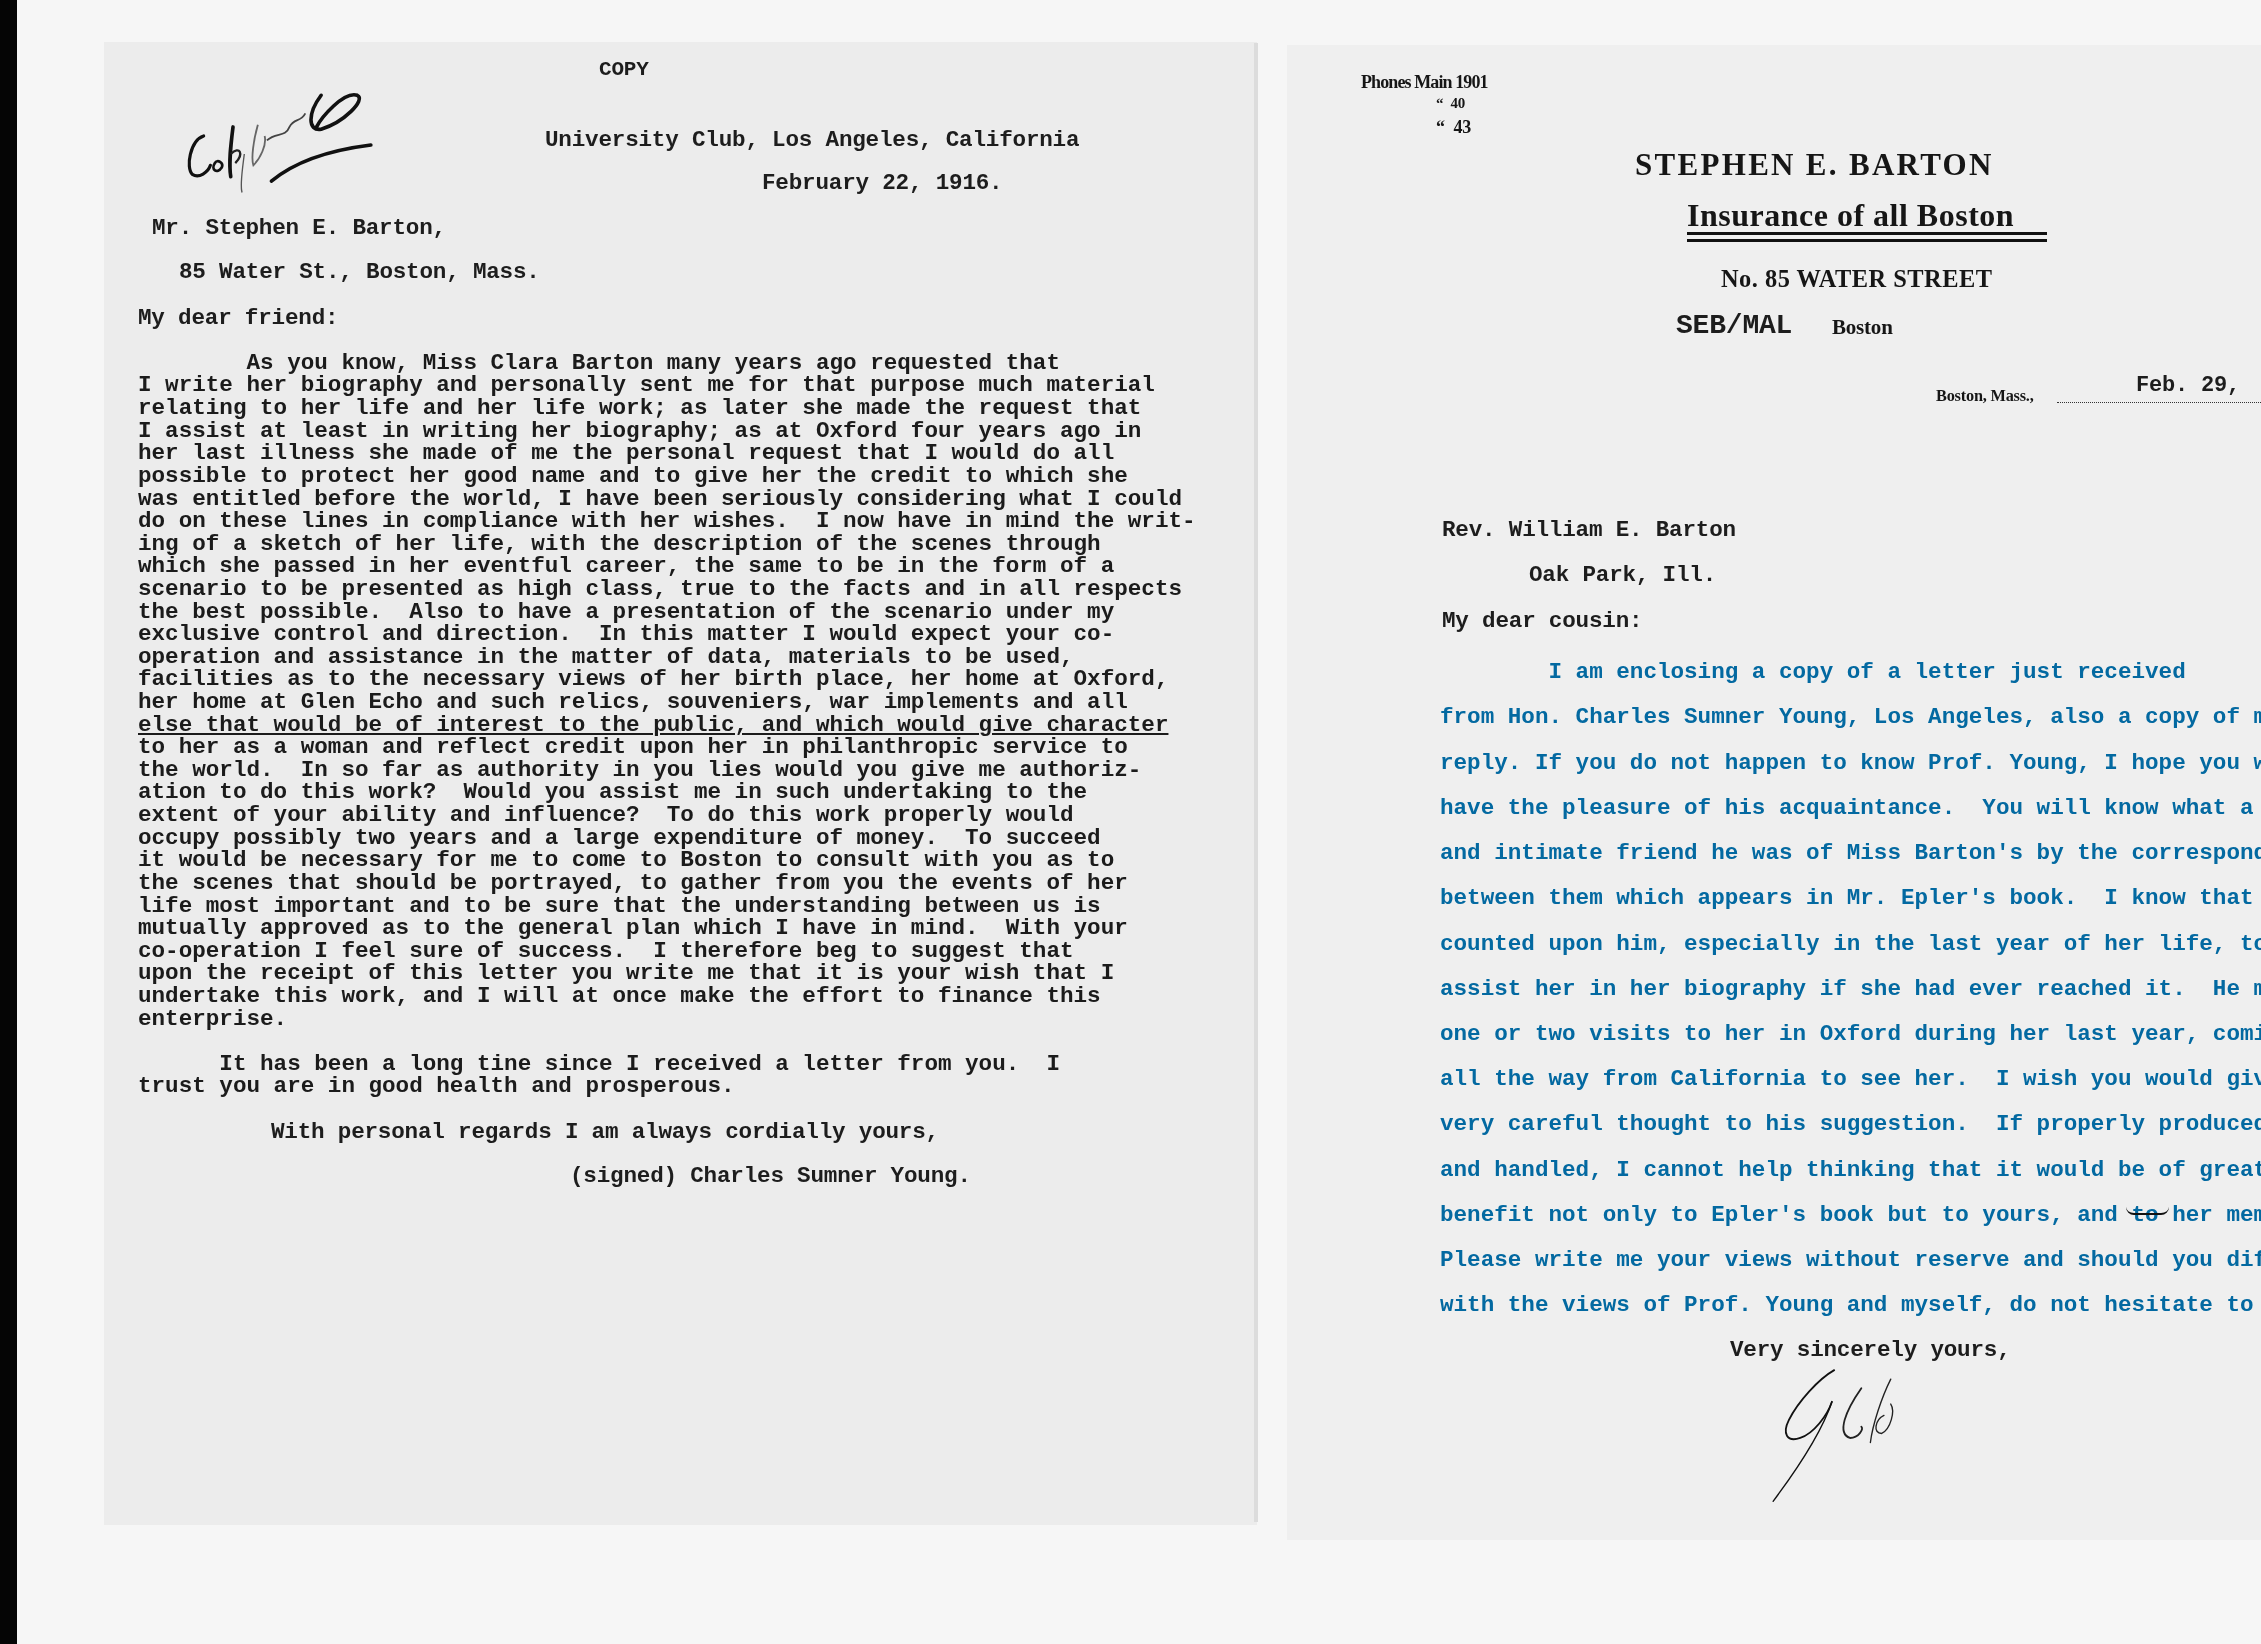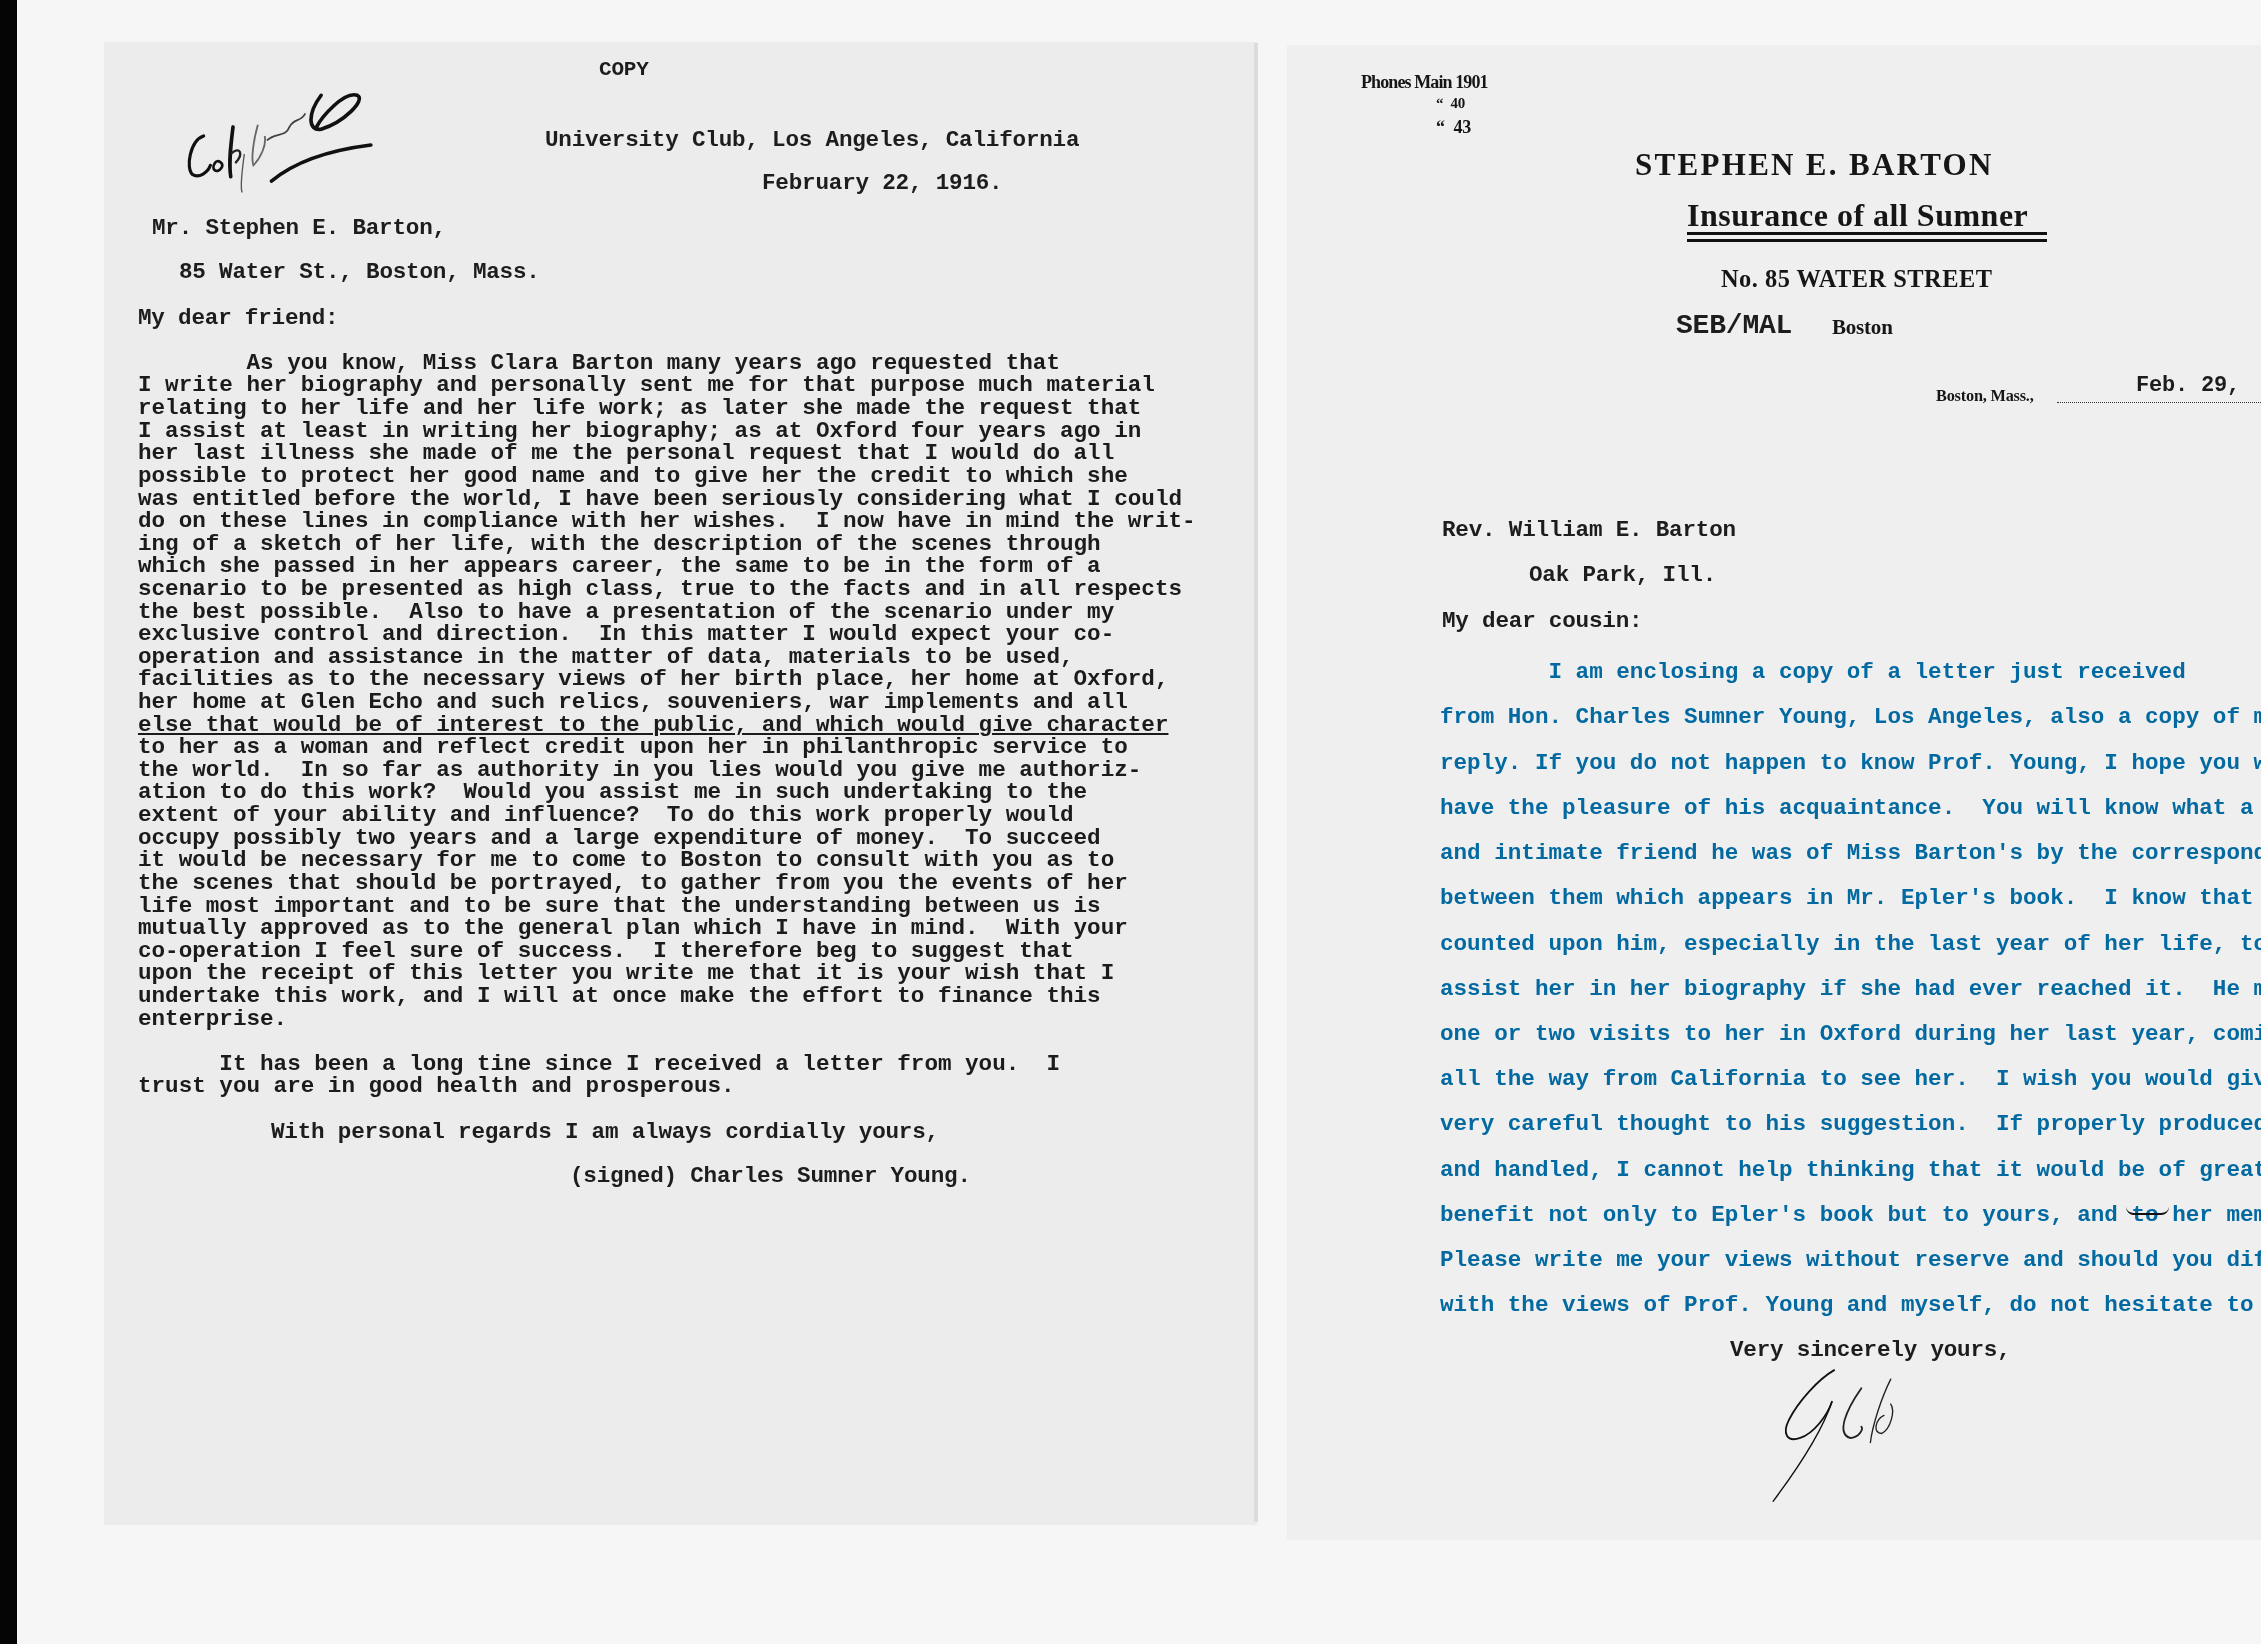--- a/index.html
+++ b/index.html
@@ -84,21 +84,21 @@
 <div class="body-left">
   <div class="line" style="top:352px;">        As you know, Miss Clara Barton many years ago requested that</div>
   <div class="line" style="top:374px;">I write her biography and personally sent me for that purpose much material</div>
   <div class="line" style="top:397px;">relating to her life and her life work; as later she made the request that</div>
   <div class="line" style="top:420px;">I assist at least in writing her biography; as at Oxford four years ago in</div>
   <div class="line" style="top:442px;">her last illness she made of me the personal request that I would do all</div>
   <div class="line" style="top:465px;">possible to protect her good name and to give her the credit to which she</div>
   <div class="line" style="top:488px;">was entitled before the world, I have been seriously considering what I could</div>
   <div class="line" style="top:510px;">do on these lines in compliance with her wishes.  I now have in mind the writ-</div>
   <div class="line" style="top:533px;">ing of a sketch of her life, with the description of the scenes through</div>
-  <div class="line" style="top:555px;">which she passed in her appears career, the same to be in the form of a</div>
+  <div class="line" style="top:555px;">which she passed in her eventful career, the same to be in the form of a</div>
   <div class="line" style="top:578px;">scenario to be presented as high class, true to the facts and in all respects</div>
   <div class="line" style="top:601px;">the best possible.  Also to have a presentation of the scenario under my</div>
   <div class="line" style="top:623px;">exclusive control and direction.  In this matter I would expect your co-</div>
   <div class="line" style="top:646px;">operation and assistance in the matter of data, materials to be used,</div>
   <div class="line" style="top:668px;">facilities as to the necessary views of her birth place, her home at Oxford,</div>
   <div class="line" style="top:691px;">her home at Glen Echo and such relics, souveniers, war implements and all</div>
   <div class="line" style="top:714px;text-decoration:underline;">else that would be of interest to the public, and which would give character</div>
   <div class="line" style="top:736px;">to her as a woman and reflect credit upon her in philanthropic service to</div>
   <div class="line" style="top:759px;">the world.  In so far as authority in you lies would you give me authoriz-</div>
   <div class="line" style="top:781px;">ation to do this work?  Would you assist me in such undertaking to the</div>
@@ -120,21 +120,21 @@
 <div class="t typed" style="left:271px; top:1121px;">With personal regards I am always cordially yours,</div>
 <div class="t typed" style="left:570px; top:1165px;">(signed) Charles Sumner Young.</div>
 
 <div class="page page-right"></div>
 
 <div class="t serif" style="left:1361px; top:73px; font-size:18px; font-weight:bold; letter-spacing:-0.9px;">Phones Main 1901</div>
 <div class="t serif" style="left:1436px; top:96px; font-size:15px; font-weight:bold;">“  40</div>
 <div class="t serif" style="left:1436px; top:118px; font-size:18px; font-weight:bold;">“  43</div>
 
 <div class="t serif" style="left:1635px; top:149px; font-size:31px; font-weight:bold; letter-spacing:2.3px;">STEPHEN E. BARTON</div>
-<div class="t serif" style="left:1687px; top:199px; font-size:32px; font-weight:bold; letter-spacing:0.5px;">Insurance of all Sumner</div>
+<div class="t serif" style="left:1687px; top:199px; font-size:32px; font-weight:bold; letter-spacing:0.5px;">Insurance of all Boston</div>
 <div class="dbl-underline"></div>
 <div class="t serif" style="left:1721px; top:267px; font-size:24.4px; font-weight:bold; letter-spacing:0.5px;">No. 85 WATER STREET</div>
 
 <div class="t typed" style="left:1676px; top:312px; font-size:28px;">SEB/MAL</div>
 <div class="t serif" style="left:1832px; top:317px; font-size:21px; font-weight:bold;">Boston</div>
 
 <div class="t serif" style="left:1936px; top:388px; font-size:16.3px; font-weight:bold;">Boston, Mass.,</div>
 <div class="dotted" style="left:2057px; top:402px; width:262px;"></div>
 <div class="t typed" style="left:2136px; top:375px; font-size:22px;">Feb. 29,</div>
 

